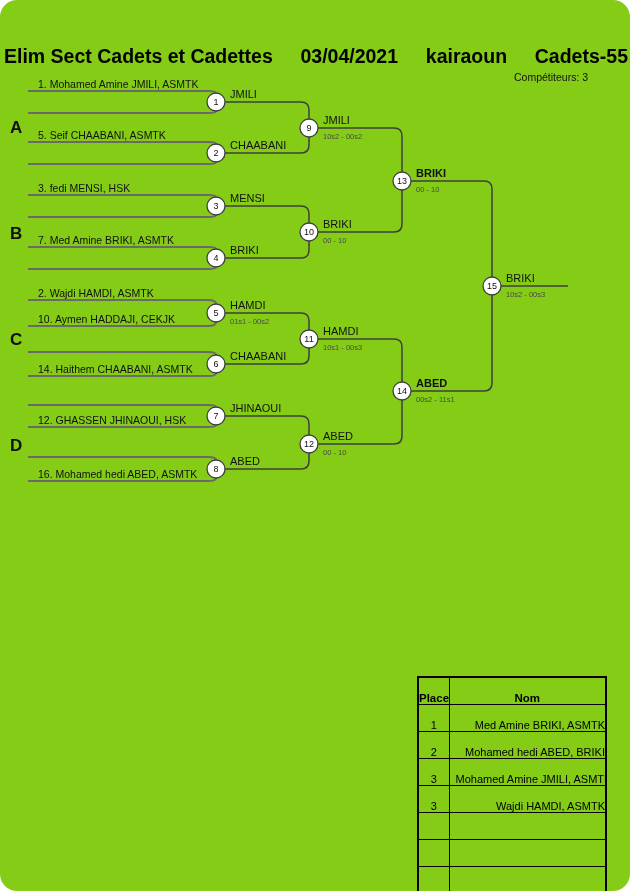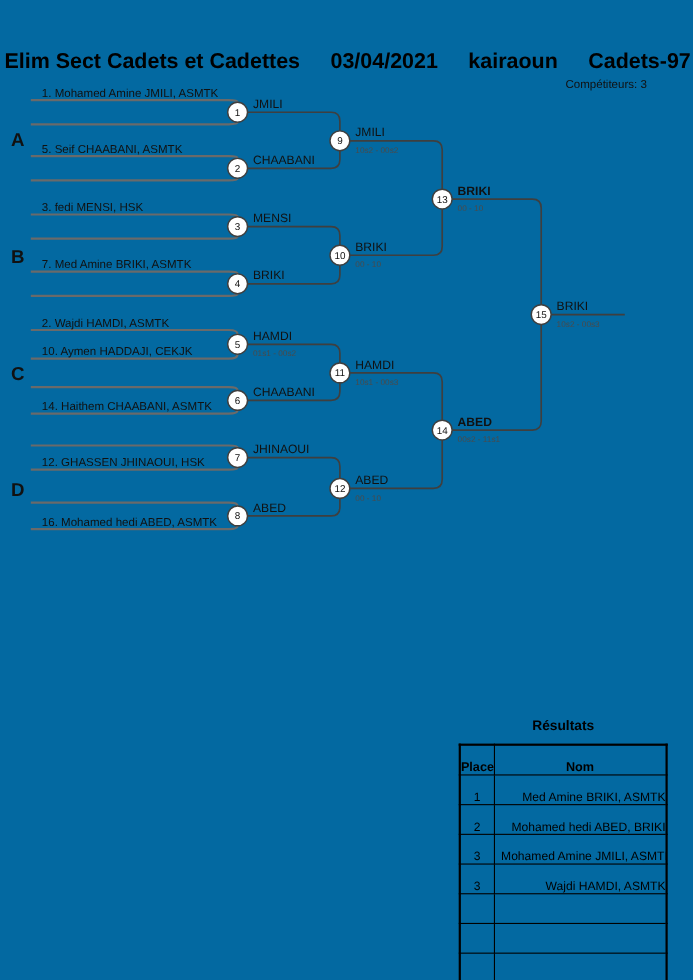--- a/index.html
+++ b/index.html
@@ -1,19 +1,19 @@
 <!DOCTYPE html>
 <html><head>
 <meta charset="utf-8">
 <style>
   * { margin:0; padding:0; box-sizing:border-box; }
   html,body { background:#ffffff; }
   #page {
-    position:relative; width:630px; height:891px; background:#0369a1;
-    font-family:"Liberation Sans", sans-serif; overflow:hidden;
+    position:relative; width:630px; height:891px; background:#84cc16;
+    font-family:"Liberation Sans", sans-serif; overflow:hidden;border-radius:17px;
   }
   #title-row {
     position:absolute; left:4px; top:45px; width:624px;
     display:flex; justify-content:space-between; align-items:baseline;
     font-weight:bold; font-size:19.5px; color:#000; white-space:nowrap;
   }
   #competitors {
     position:absolute; left:514px; top:71px;
     font-size:10.5px; color:#111;
   }
@@ -37,21 +37,21 @@
   col.place-col { width:31px; }
 </style>
 </head>
 <body>
 
 <div id="page">
   <div id="title-row">
     <span>Elim Sect Cadets et Cadettes</span>
     <span>03/04/2021</span>
     <span>kairaoun</span>
-    <span>Cadets-97</span>
+    <span>Cadets-55</span>
   </div>
   <div id="competitors">Compétiteurs: 3</div>
 
   <svg id="bracket-svg" width="630" height="540" viewBox="0 0 630 540">
       <text x="10" y="133" font-size="17" font-family="&quot;Liberation Sans&quot;, sans-serif" fill="#111111" font-weight="bold">A</text>
       <text x="10" y="239" font-size="17" font-family="&quot;Liberation Sans&quot;, sans-serif" fill="#111111" font-weight="bold">B</text>
       <text x="10" y="345" font-size="17" font-family="&quot;Liberation Sans&quot;, sans-serif" fill="#111111" font-weight="bold">C</text>
       <text x="10" y="451" font-size="17" font-family="&quot;Liberation Sans&quot;, sans-serif" fill="#111111" font-weight="bold">D</text>
       <path d="M 28 91 H 208 Q 216 91 216 93" fill="none" stroke="#6a6a6a" stroke-width="2"></path>
       <path d="M 28 113 H 208 Q 216 113 216 111" fill="none" stroke="#6a6a6a" stroke-width="2"></path>
@@ -141,21 +141,20 @@
       <text x="416" y="402" font-size="7.5" font-family="&quot;Liberation Sans&quot;, sans-serif" fill="#4a4a4a">00s2 - 11s1</text>
       <path d="M 411 181 H 484 Q 492 181 492 189 V 277" fill="none" stroke="#3f3f3f" stroke-width="1.5"></path>
       <path d="M 411 391 H 484 Q 492 391 492 383 V 295" fill="none" stroke="#3f3f3f" stroke-width="1.5"></path>
       <circle cx="492" cy="286" r="9" fill="#ffffff" stroke="#3f3f3f" stroke-width="1.3"></circle>
       <text x="492" y="289.2" font-size="9" font-family="&quot;Liberation Sans&quot;, sans-serif" fill="#111111" text-anchor="middle">15</text>
       <text x="506" y="282" font-size="11" font-family="&quot;Liberation Sans&quot;, sans-serif" fill="#111111">BRIKI</text>
       <text x="506" y="297" font-size="7.5" font-family="&quot;Liberation Sans&quot;, sans-serif" fill="#4a4a4a">10s2 - 00s3</text>
       <path d="M 501 286 H 568" fill="none" stroke="#3f3f3f" stroke-width="1.5"></path>
     </svg>
 
-  <div id="results-title">Résultats</div>
   <table id="results-table">
     <colgroup>
         <col class="place-col">
         <col>
       </colgroup>
     <thead>
       <tr>
         <th>Place</th>
         <th>Nom</th>
       </tr>

